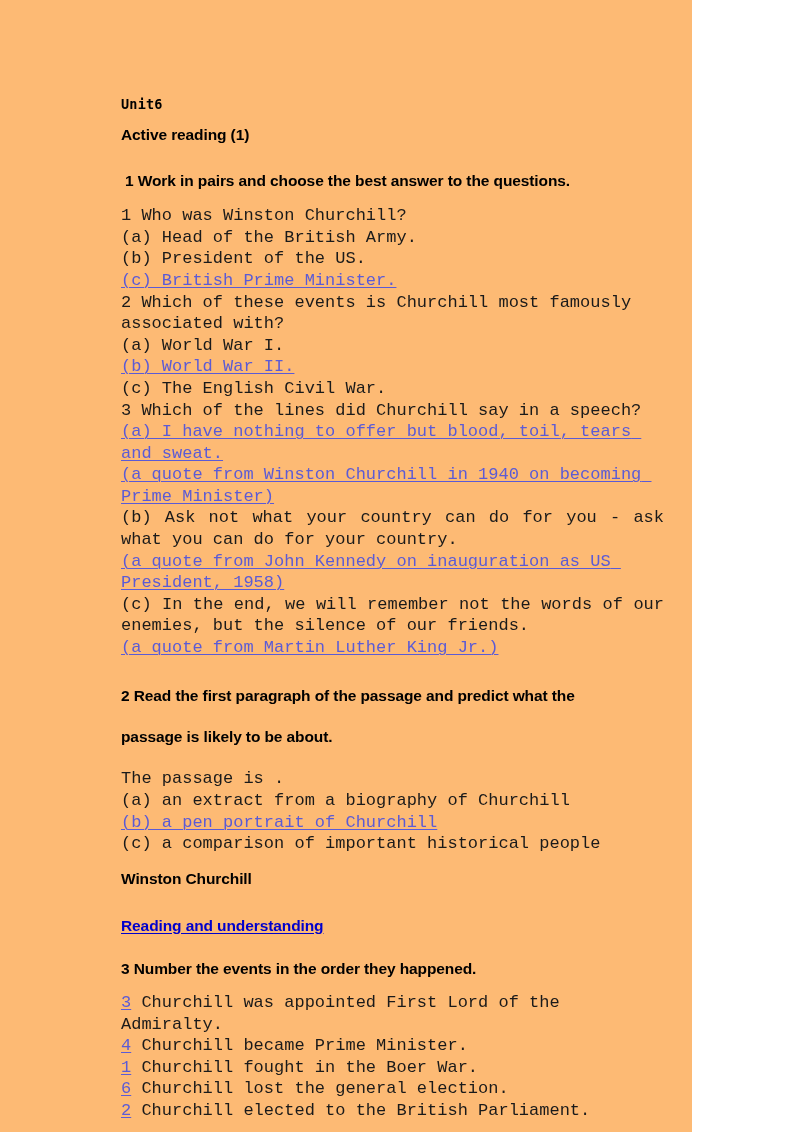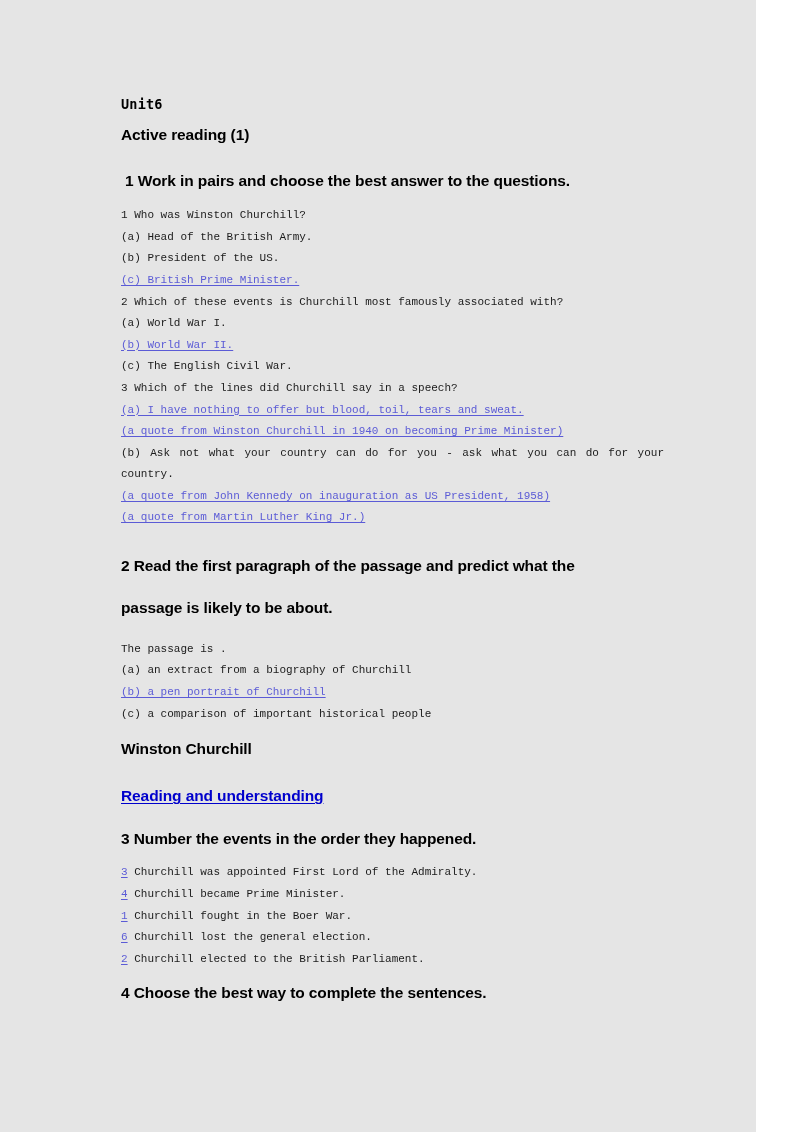--- a/index.html
+++ b/index.html
@@ -9,23 +9,23 @@
   }
   body {
     width: 800px;
     height: 1132px;
     overflow: hidden;
     font-family: "Liberation Serif", "DejaVu Serif", serif;
     color: #000000;
   }
   .page {
     position: relative;
-    width: 756px;
+    width: 692px;
     height: 1132px;
-    background: #e5e5e5;
+    background: #fdba74;
     box-sizing: border-box;
   }
   .content {
     position: absolute;
     left: 121px;
     top: 96px;
     width: 543px;
   }
 
   
@@ -65,21 +65,21 @@
     text-underline-offset: 2px;
     margin: 28px 0 0 0;
     display: inline-block;
     letter-spacing: -0.1px;
     text-align: center;
   }
 
   
   .body-block {
     font-family: "Liberation Mono", "DejaVu Sans Mono", monospace;
-    font-size: 11px;
+    font-size: 17px;
     line-height: 21.6px;
     color: #1a1a1a;
     margin: 0;
   }
   .body-block p {
     margin: 0;
     white-space: pre-wrap;
   }
   .just {
     text-align: justify;
@@ -127,20 +127,21 @@
       <p>2 Which of these events is Churchill most famously associated with?</p>
       <p><span>(a) World War I.</span></p>
       <p><span class="ans">(b) World War II.</span></p>
       <p><span>(c) The English Civil War.</span></p>
 
       <p>3 Which of the lines did Churchill say in a speech?</p>
       <p><span class="ans">(a) I have nothing to offer but blood, toil, tears and sweat.</span></p>
       <p><span class="ans">(a quote from Winston Churchill in 1940 on becoming Prime Minister)</span></p>
       <p class="just"><span>(b) Ask not what your country can do for you - ask what you can do for your country.</span></p>
       <p><span class="ans">(a quote from John Kennedy on inauguration as US President, 1958)</span></p>
+      <p class="just"><span>(c) In the end, we will remember not the words of our enemies, but the silence of our friends.</span></p>
       <p><span class="ans">(a quote from Martin Luther King Jr.)</span></p>
     </div>
 
     <div class="gap-md"></div>
 
     <div class="h-sans h-task2">
       <div>2 Read the first paragraph of the passage and predict what the</div>
       <div>passage is likely to be about.</div>
     </div>
 

